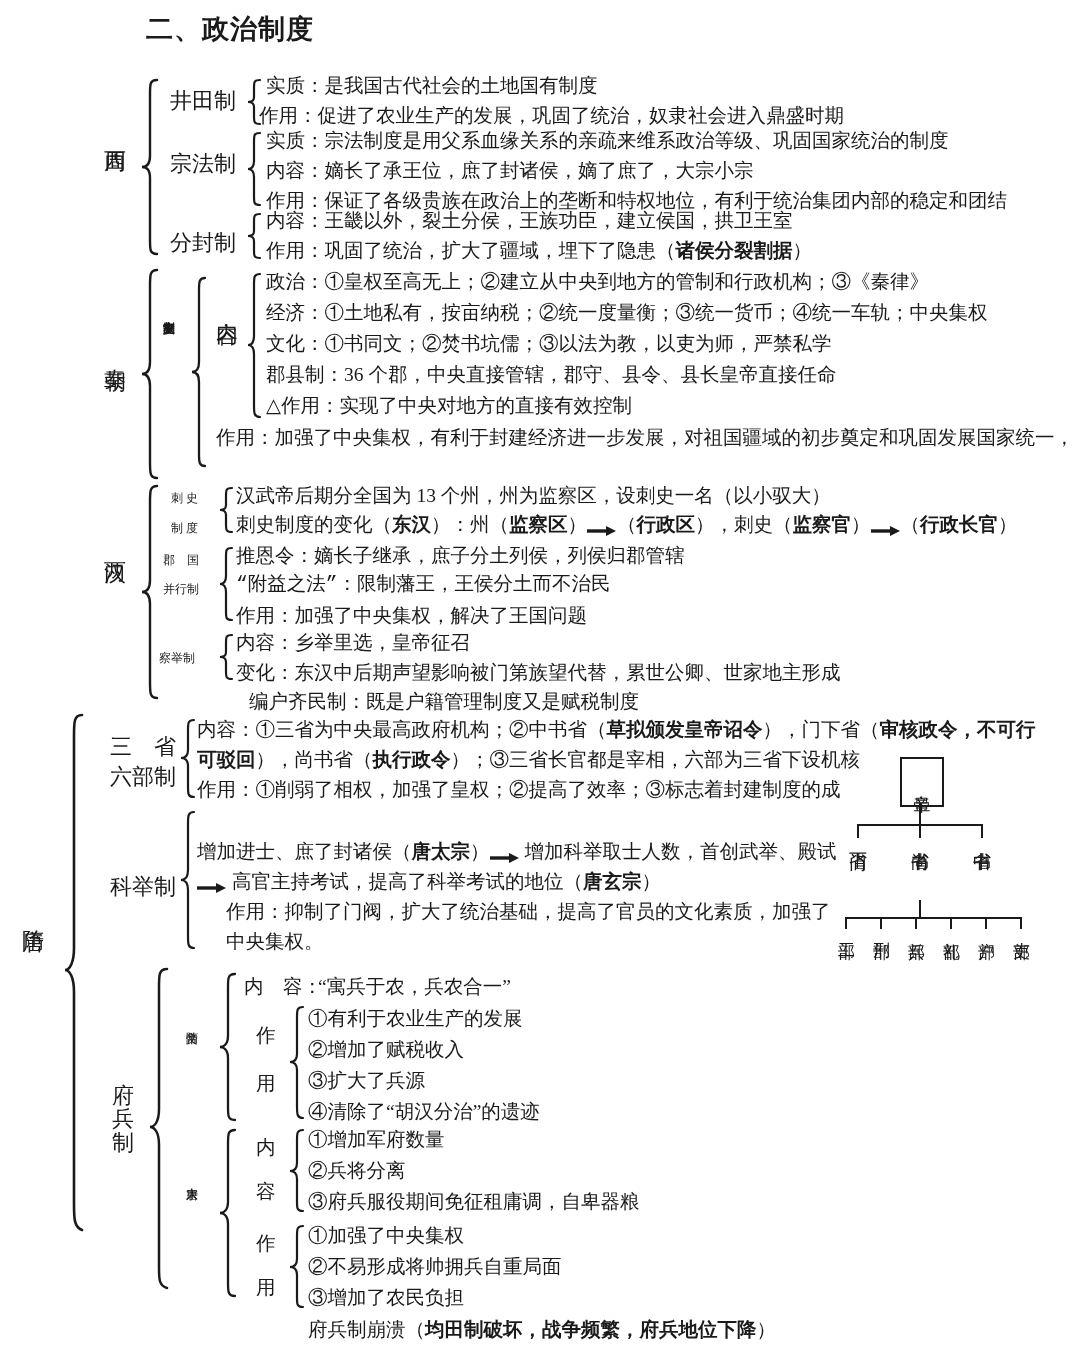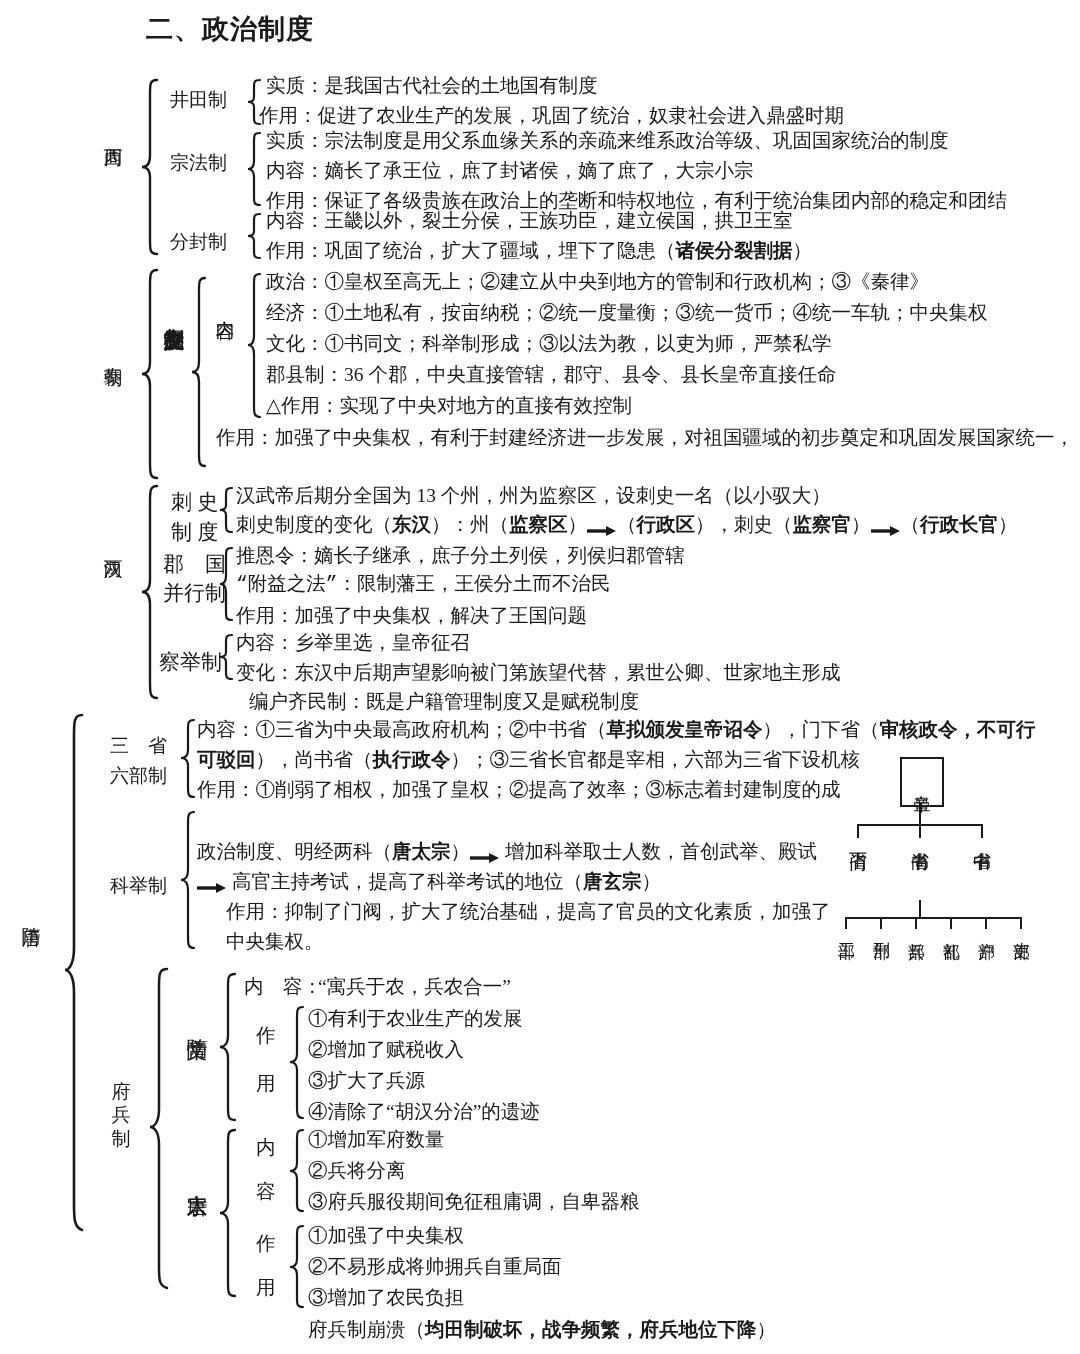--- a/index.html
+++ b/index.html
@@ -7,22 +7,22 @@
     font-family:"Liberation Serif","DejaVu Serif",serif;
     color:#1a1a1a;
     width:1080px;height:1354px;
     position:relative;
     overflow:hidden;
     -webkit-font-smoothing:antialiased;
   }
   .canvas{position:absolute;inset:0;width:1080px;height:1354px;}
   .t{position:absolute;white-space:nowrap;line-height:1.0;}
   .title{font-size:27px;font-weight:bold;letter-spacing:1px;}
-  .lbl{font-size:19px;}
-  .lbl-sm{font-size:21px;}
+  .lbl{font-size:22px;}
+  .lbl-sm{font-size:12px;}
   .body{font-size:19.5px;}
   .b{font-weight:bold;}
   
   .vert{
     writing-mode:vertical-rl;
     text-orientation:upright;
     white-space:nowrap;
     line-height:1.0;
   }
   .vert-tight{letter-spacing:0px;}
@@ -98,21 +98,21 @@
   <div class="t lbl vert vert-tight" style="left:216px;top:305px;height:62px;">内容</div>
 
   <div class="brace" style="left:246px;top:272px;">
     <svg width="16" height="148" viewBox="0 0 16 148" preserveAspectRatio="none">
       <path d="M14 2 C8 2 8 5 8 13 L8 64 C8 70 6 73 2 73 C6 73 8 76 8 82 L8 133 C8 141 8 145 14 145" fill="none" stroke="#1a1a1a" stroke-width="2.2" stroke-linecap="round"></path>
     </svg>
   </div>
 
   <div class="t body" style="left:266px;top:272px;">政治：①皇权至高无上；②建立从中央到地方的管制和行政机构；③《秦律》</div>
   <div class="t body" style="left:266px;top:303px;">经济：①土地私有，按亩纳税；②统一度量衡；③统一货币；④统一车轨；中央集权</div>
-  <div class="t body" style="left:266px;top:334px;">文化：①书同文；科举制形成；③以法为教，以吏为师，严禁私学</div>
+  <div class="t body" style="left:266px;top:334px;">文化：①书同文；②焚书坑儒；③以法为教，以吏为师，严禁私学</div>
   <div class="t body" style="left:266px;top:365px;">郡县制：36 个郡，中央直接管辖，郡守、县令、县长皇帝直接任命</div>
   <div class="t body" style="left:266px;top:396px;">△作用：实现了中央对地方的直接有效控制</div>
 
   <div class="t body" style="left:216px;top:428px;">作用：加强了中央集权，有利于封建经济进一步发展，对祖国疆域的初步奠定和巩固发展国家统一，</div>
 
   <div class="t lbl vert vert-tight" style="left:104px;top:545px;height:82px;">两汉</div>
   <div class="brace" style="left:140px;top:484px;">
     <svg width="20" height="216" viewBox="0 0 20 216" preserveAspectRatio="none">
       <path d="M17 2 C10 2 10 7 10 18 L10 96 C10 104 7 108 2 108 C7 108 10 112 10 120 L10 198 C10 209 10 214 17 214" fill="none" stroke="#1a1a1a" stroke-width="2.4" stroke-linecap="round"></path>
     </svg>
@@ -173,21 +173,21 @@
   <div class="t body" style="left:197px;top:720px;"><span>内容：①三省为中央最高政府机构；②中书省（</span><span class="b">草拟颁发皇帝诏令</span><span>），门下省（</span><span class="b">审核政令，不可行</span></div>
   <div class="t body" style="left:197px;top:750px;"><span class="b">可驳回</span><span>），尚书省（</span><span class="b">执行政令</span><span>）；③三省长官都是宰相，六部为三省下设机核</span></div>
   <div class="t body" style="left:197px;top:780px;"><span>作用：①削弱了相权，加强了皇权；②提高了效率；③标志着封建制度的成</span></div>
 
   <div class="t lbl" style="left:110px;top:876px;">科举制</div>
   <div class="brace" style="left:179px;top:810px;">
     <svg width="18" height="142" viewBox="0 0 18 142" preserveAspectRatio="none">
       <path d="M15 2 C9 2 9 6 9 14 L9 60 C9 67 6 70 2 70 C6 70 9 73 9 80 L9 126 C9 134 9 138 15 138" fill="none" stroke="#1a1a1a" stroke-width="2.2" stroke-linecap="round"></path>
     </svg>
   </div>
-  <div class="t body" style="left:197px;top:842px;"><span>政治制度、明经两科（</span><span class="b">唐太宗</span><span>）</span><span style="display: inline-block; position: relative; width: 30px; height: 12px; vertical-align: middle;"><svg width="30" height="12" viewBox="0 0 30 12">
+  <div class="t body" style="left:197px;top:842px;"><span>增加进士、庶了封诸侯（</span><span class="b">唐太宗</span><span>）</span><span style="display: inline-block; position: relative; width: 30px; height: 12px; vertical-align: middle;"><svg width="30" height="12" viewBox="0 0 30 12">
           <path d="M0 6 L20 6" stroke="#1a1a1a" stroke-width="3.4"></path>
           <path d="M19 1 L29 6 L19 11 Z" fill="#1a1a1a"></path>
         </svg></span><span> 增加科举取士人数，首创武举、殿试</span></div>
   <div class="t body" style="left:197px;top:872px;"><span style="display: inline-block; position: relative; width: 30px; height: 12px; vertical-align: middle;"><svg width="30" height="12" viewBox="0 0 30 12">
           <path d="M0 6 L20 6" stroke="#1a1a1a" stroke-width="3.4"></path>
           <path d="M19 1 L29 6 L19 11 Z" fill="#1a1a1a"></path>
         </svg></span><span> 高官主持考试，提高了科举考试的地位（</span><span class="b">唐玄宗</span><span>）</span></div>
   <div class="t body" style="left:226px;top:902px;"><span>作用：抑制了门阀，扩大了统治基础，提高了官员的文化素质，加强了</span></div>
   <div class="t body" style="left:226px;top:932px;"><span>中央集权。</span></div>
 

